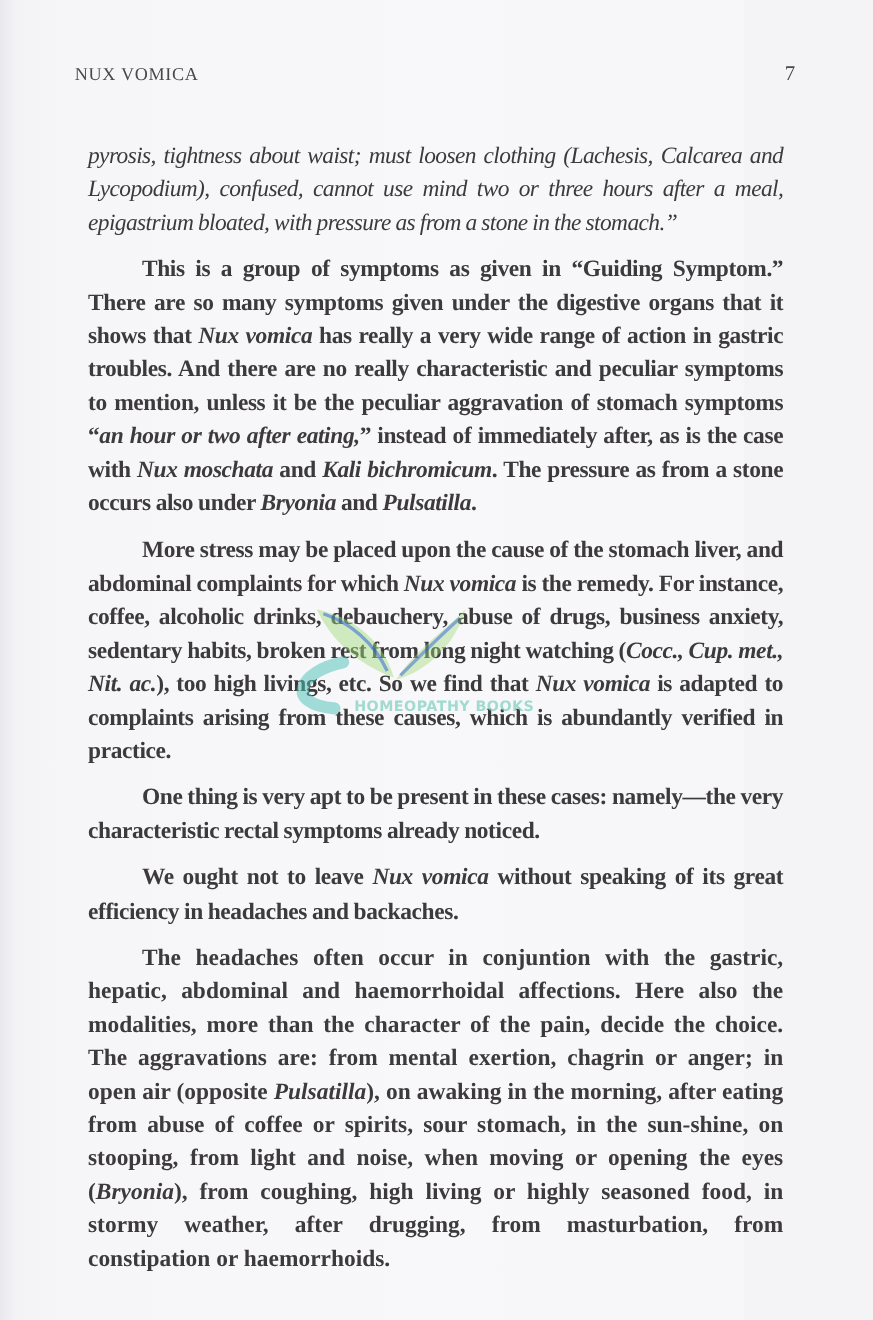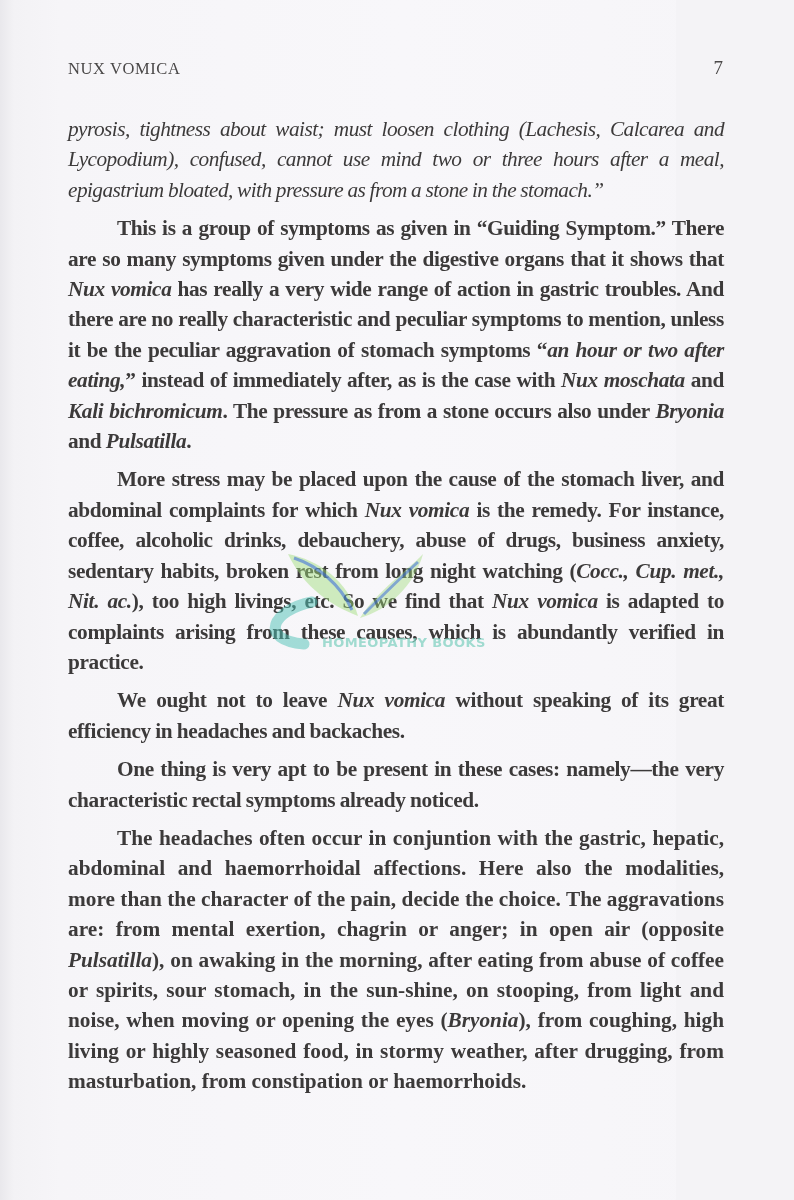--- a/index.html
+++ b/index.html
@@ -45,21 +45,21 @@
       position: absolute;
       left: 68px;
       top: 114px;
       width: 656px;
       font-family: "Liberation Serif", serif;
       font-size: 21.3px;
       line-height: 30.4px;
       color: #3c3a3a;
     }
     .text-block p {
-      margin: 0;
+      margin: 12px;
       text-align: justify;
       text-align-last: left;
       letter-spacing: -0.35px;
       word-spacing: -0.5px;
     }
     .text-block p.indent { text-indent: 49px; }
     .text-block p + p { margin-top: 8px; font-weight: bold; }
     .text-block p.italic-quote { font-style: italic; letter-spacing: -0.55px; }
     .text-block p.wide { letter-spacing: 0px; word-spacing: 0px; }
     em { font-style: italic; }
@@ -108,22 +108,22 @@
 
   <div class="running-head">
     <span class="title">NUX VOMICA</span>
     <span class="pageno">7</span>
   </div>
 
   <div class="text-block" id="text-block">
     <p class="italic-quote"><em>pyrosis, tightness about waist; must loosen clothing (Lachesis, Calcarea and Lycopodium), confused, cannot use mind two or three hours after a meal, epigastrium bloated, with pressure as from a stone in the stomach.”</em></p>
     <p class="indent"><span>This is a group of symptoms as given in “Guiding Symptom.” There are so many symptoms given under the digestive organs that it shows that </span><em>Nux vomica</em><span> has really a very wide range of action in gastric troubles. And there are no really characteristic and peculiar symptoms to mention, unless it be the peculiar aggravation of stomach symptoms “</span><em>an hour or two after eating,</em><span>” instead of immediately after, as is the case with </span><em>Nux moschata</em><span> and </span><em>Kali bichromicum</em><span>. The pressure as from a stone occurs also under </span><em>Bryonia</em><span> and </span><em>Pulsatilla</em><span>.</span></p>
     <p class="indent"><span>More stress may be placed upon the cause of the stomach liver, and abdominal complaints for which </span><em>Nux vomica</em><span> is the remedy. For instance, coffee, alcoholic drinks, debauchery, abuse of drugs, business anxiety, sedentary habits, broken rest from long night watching (</span><em>Cocc., Cup. met., Nit. ac.</em><span>), too high livings, etc. So we find that </span><em>Nux vomica</em><span> is adapted to complaints arising from these causes, which is abundantly verified in practice.</span></p>
+    <p class="indent"><span>One thing is very apt to be present in these cases: namely—the very characteristic rectal symptoms already noticed.</span></p>
     <p class="indent"><span>We ought not to leave </span><em>Nux vomica</em><span> without speaking of its great efficiency in headaches and backaches.</span></p>
-    <p class="indent"><span>One thing is very apt to be present in these cases: namely—the very characteristic rectal symptoms already noticed.</span></p>
     <p class="indent wide"><span>The headaches often occur in conjuntion with the gastric, hepatic, abdominal and haemorrhoidal affections. Here also the modalities, more than the character of the pain, decide the choice. The aggravations are: from mental exertion, chagrin or anger; in open air (opposite </span><em>Pulsatilla</em><span>), on awaking in the morning, after eating from abuse of coffee or spirits, sour stomach, in the sun-shine, on stooping, from light and noise, when moving or opening the eyes (</span><em>Bryonia</em><span>), from coughing, high living or highly seasoned food, in stormy weather, after drugging, from masturbation, from constipation or haemorrhoids.</span></p>
   </div>
 
   <div class="watermark">
     <svg width="300" height="130" viewBox="0 0 300 130">
       <path d="M40 14 C 70 20, 100 40, 110 76 C 84 66, 56 48, 40 14 Z" fill="#9fdc7a" opacity="0.55"></path>
       <path d="M46 18 C 70 26, 92 44, 104 70" stroke="#3b6fd0" stroke-width="3" fill="none" opacity="0.7"></path>
       <path d="M175 14 C 160 30, 130 50, 112 78 C 140 70, 166 46, 175 14 Z" fill="#9fdc7a" opacity="0.5"></path>
       <path d="M170 22 C 150 40, 132 58, 116 74" stroke="#3b6fd0" stroke-width="3" fill="none" opacity="0.65"></path>
       <path d="M64 62 C 24 70, 10 100, 56 104" stroke="#4fc2b6" stroke-width="11" fill="none" stroke-linecap="round" opacity="0.6"></path>

